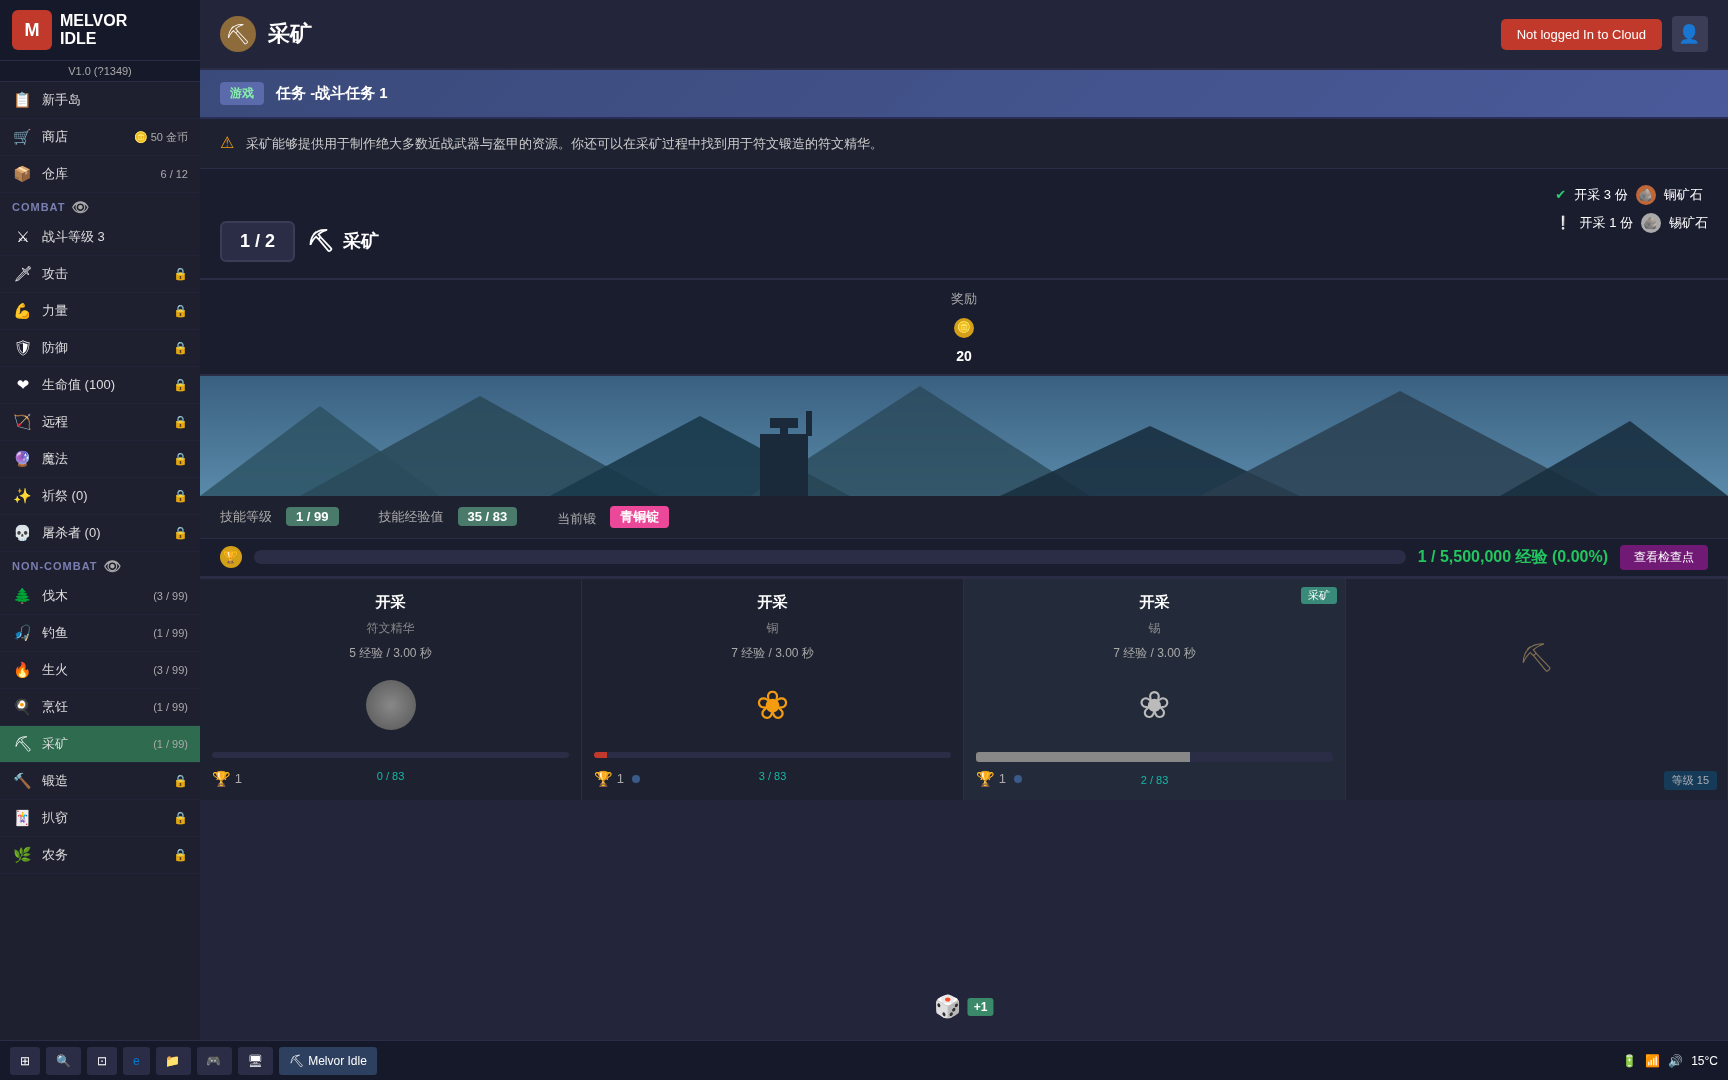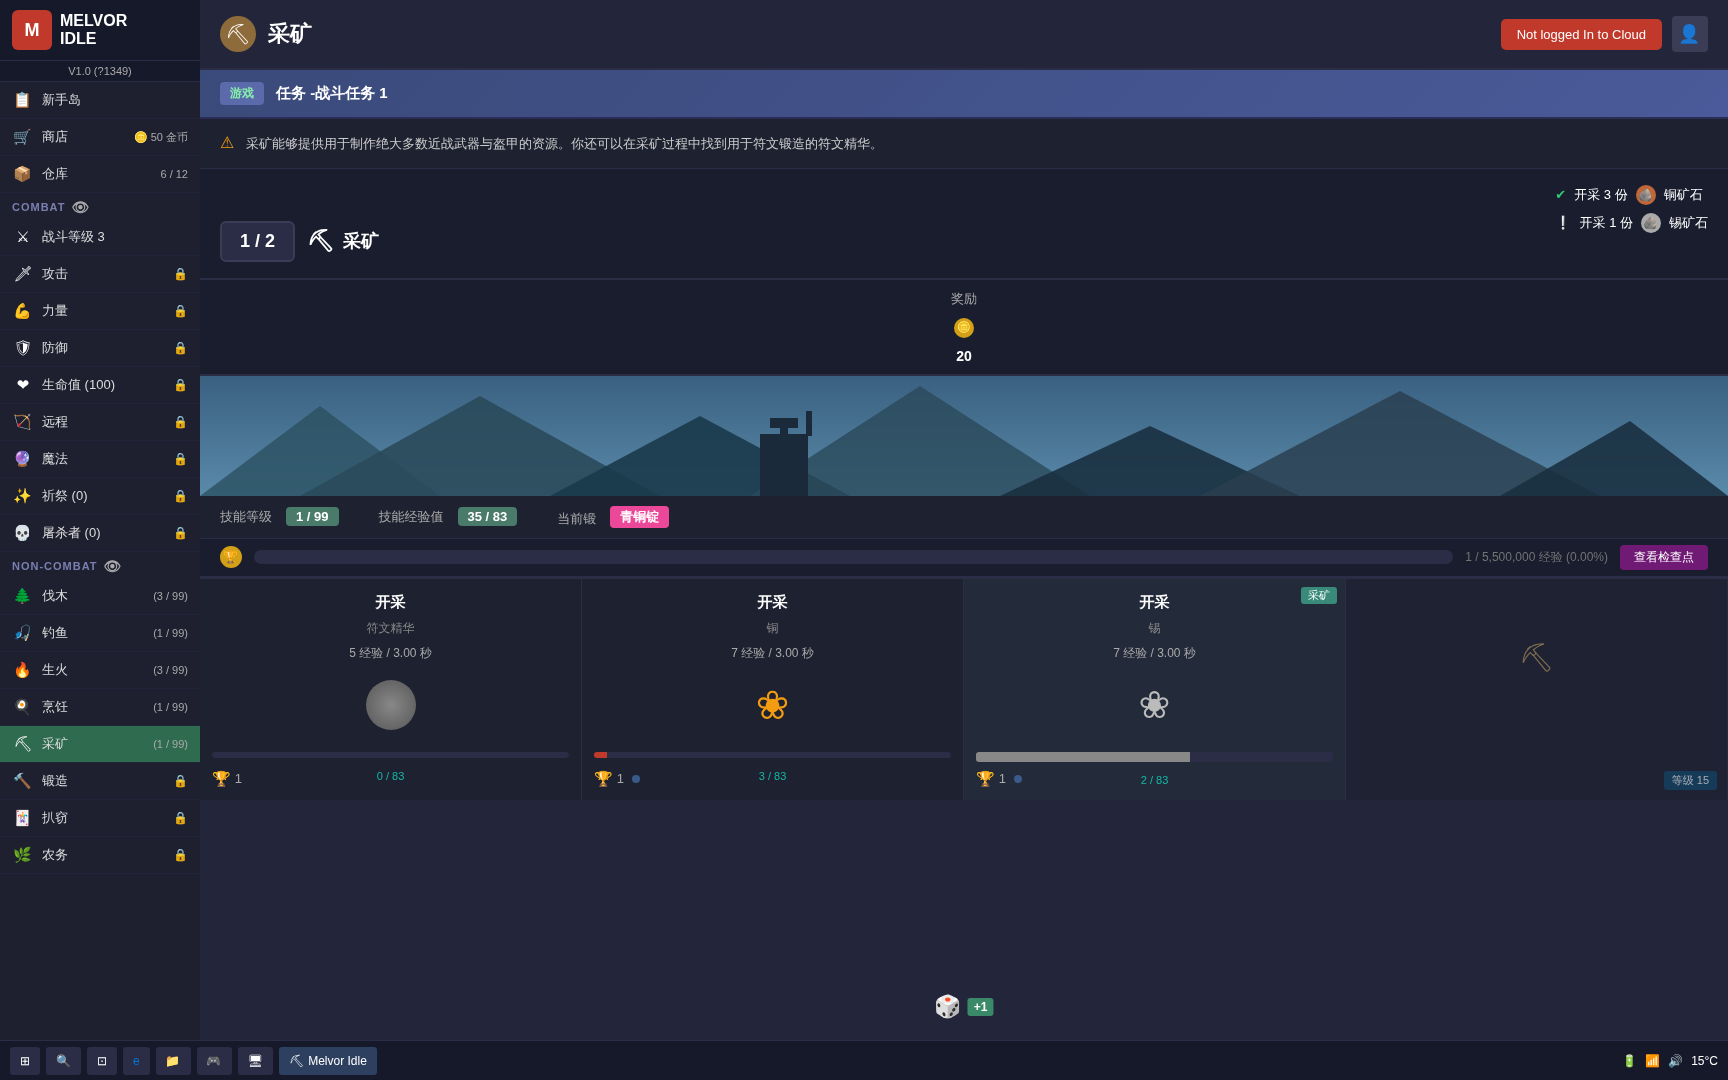--- a/index.html
+++ b/index.html
@@ -82,21 +82,21 @@
     #stats-bar { background: #1e2130; padding: 10px 20px; display: flex; align-items: center; gap: 40px; border-bottom: 1px solid #2a2d45; }
     .stat-group { display: flex; align-items: flex-end; gap: 14px; font-size: 13px; color: #aaa; }
     .stat-value { background: #4a7a6a; color: #fff; padding: 2px 10px; border-radius: 4px; font-size: 13px; font-weight: bold; }
     .stat-current-ore { background: #ec4899; color: #fff; padding: 2px 10px; border-radius: 4px; font-size: 13px; font-weight: bold; }
 
     
     #xp-bar-area { background: #1a1d2e; padding: 6px 20px; display: flex; align-items: center; gap: 12px; border-bottom: 2px solid #2a2d45; }
     #xp-progress-container { flex: 1; height: 14px; background: #2a2d45; border-radius: 7px; overflow: hidden; }
     #xp-progress-fill { height: 100%; background: linear-gradient(to right, #3a7a5a, #4a9a6a); width: 0.001%; }
     #xp-icon { background: #d4a017; border-radius: 50%; width: 22px; height: 22px; display: flex; align-items: center; justify-content: center; font-size: 12px; color: #fff; flex-shrink: 0; }
-    #xp-text { font-size: 12px; color: #737373; white-space: nowrap; }
+    #xp-text { font-size: 16px; color: #22c55e; white-space: nowrap; font-weight: bold; }
     #check-btn { margin-left: auto; background: #701a75; color: #fff; border: none; padding: 4px 14px; border-radius: 4px; font-size: 12px; cursor: pointer; }
 
     
     #mining-cards { display: flex; gap: 0; border-top: 1px solid #2a2d45; }
     .mining-card { flex: 1; background: #1e2130; border-right: 1px solid #2a2d45; padding: 14px 12px; display: flex; flex-direction: column; align-items: center; gap: 8px; min-height: 220px; position: relative; }
     .mining-card.locked { opacity: 0.6; }
     .card-title { font-size: 15px; font-weight: bold; color: #fff; text-align: center; }
     .card-subtitle { font-size: 12px; color: #888; text-align: center; }
     .card-xp { font-size: 12px; color: #aaa; }
     .card-icon-area { width: 70px; height: 70px; display: flex; align-items: center; justify-content: center; }

